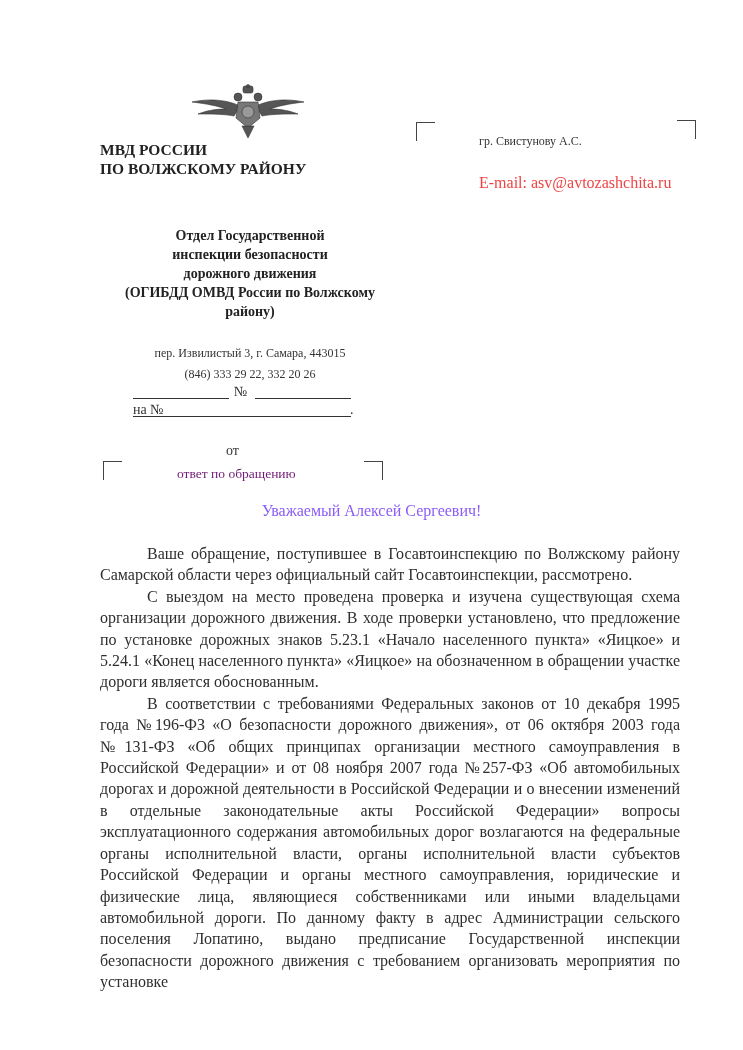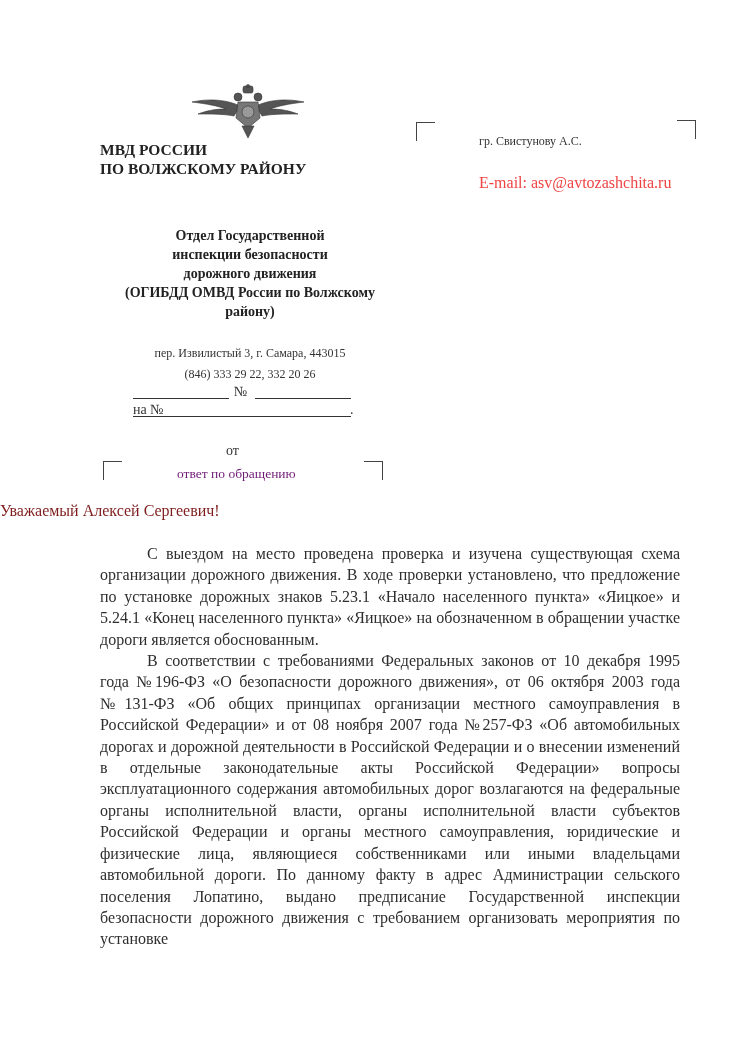--- a/index.html
+++ b/index.html
@@ -24,21 +24,21 @@
     .refline { left: 133px; width: 220px; height: 18px; font-size: 14px; color: #333; }
     .uline { position: absolute; border-bottom: 1px solid #333; height: 0; }
     .corner { position: absolute; width: 18px; height: 18px; }
     .corner.tl { border-top: 1.5px solid #444; border-left: 1.5px solid #444; }
     .corner.tr { border-top: 1.5px solid #444; border-right: 1.5px solid #444; }
     .recipient {
       left: 479px; top: 131px; font-size: 12px; line-height: 20px; color: #333; text-align: center;
     }
     .email { left: 479px; top: 173px; font-size: 16px; line-height: 20px; color: #ef4444; }
     .subject { left: 177px; top: 466px; font-size: 13.5px; color: #701a75; }
-    .salutation { left: 0; top: 502px; width: 743px; font-size: 16px; color: #7f1d1d; }
+    .salutation { left: 0; top: 502px; width: 743px; text-align: center; font-size: 16px; color: #8b5cf6; }
     .body-text {
       left: 100px; top: 543px; width: 580px; font-size: 16px; line-height: 21.4px;
       text-align: justify; color: #2e2e2e;
     }
     .body-text p { margin: 0; text-indent: 47px; }
   </style>
 </head>
 <body>
 
 <div class="abs emblem">
@@ -100,15 +100,16 @@
 <div class="abs recipient">гр. Свистунову А.С.</div>
 <div class="abs email">E-mail: asv@avtozashchita.ru</div>
 
 <div class="corner tl" style="left:103px; top:461px;"></div>
 <div class="corner tr" style="left:364px; top:461px;"></div>
 <div class="abs subject">ответ по обращению</div>
 
 <div class="abs salutation">Уважаемый Алексей Сергеевич!</div>
 
 <div class="abs body-text">
+  <p>Ваше обращение, поступившее в Госавтоинспекцию по Волжскому району Самарской области через официальный сайт Госавтоинспекции, рассмотрено.</p>
   <p>С выездом на место проведена проверка и изучена существующая схема организации дорожного движения. В ходе проверки установлено, что предложение по установке дорожных знаков 5.23.1 «Начало населенного пункта» «Яицкое» и 5.24.1 «Конец населенного пункта» «Яицкое» на обозначенном в обращении участке дороги является обоснованным.</p>
   <p>В соответствии с требованиями Федеральных законов от 10 декабря 1995 года №196-ФЗ «О безопасности дорожного движения», от 06 октября 2003 года №131-ФЗ «Об общих принципах организации местного самоуправления в Российской Федерации» и от 08 ноября 2007 года №257-ФЗ «Об автомобильных дорогах и дорожной деятельности в Российской Федерации и о внесении изменений в отдельные законодательные акты Российской Федерации» вопросы эксплуатационного содержания автомобильных дорог возлагаются на федеральные органы исполнительной власти, органы исполнительной власти субъектов Российской Федерации и органы местного самоуправления, юридические и физические лица, являющиеся собственниками или иными владельцами автомобильной дороги. По данному факту в адрес Администрации сельского поселения Лопатино, выдано предписание Государственной инспекции безопасности дорожного движения с требованием организовать мероприятия по установке</p>
 </div>
 
 </body></html>

